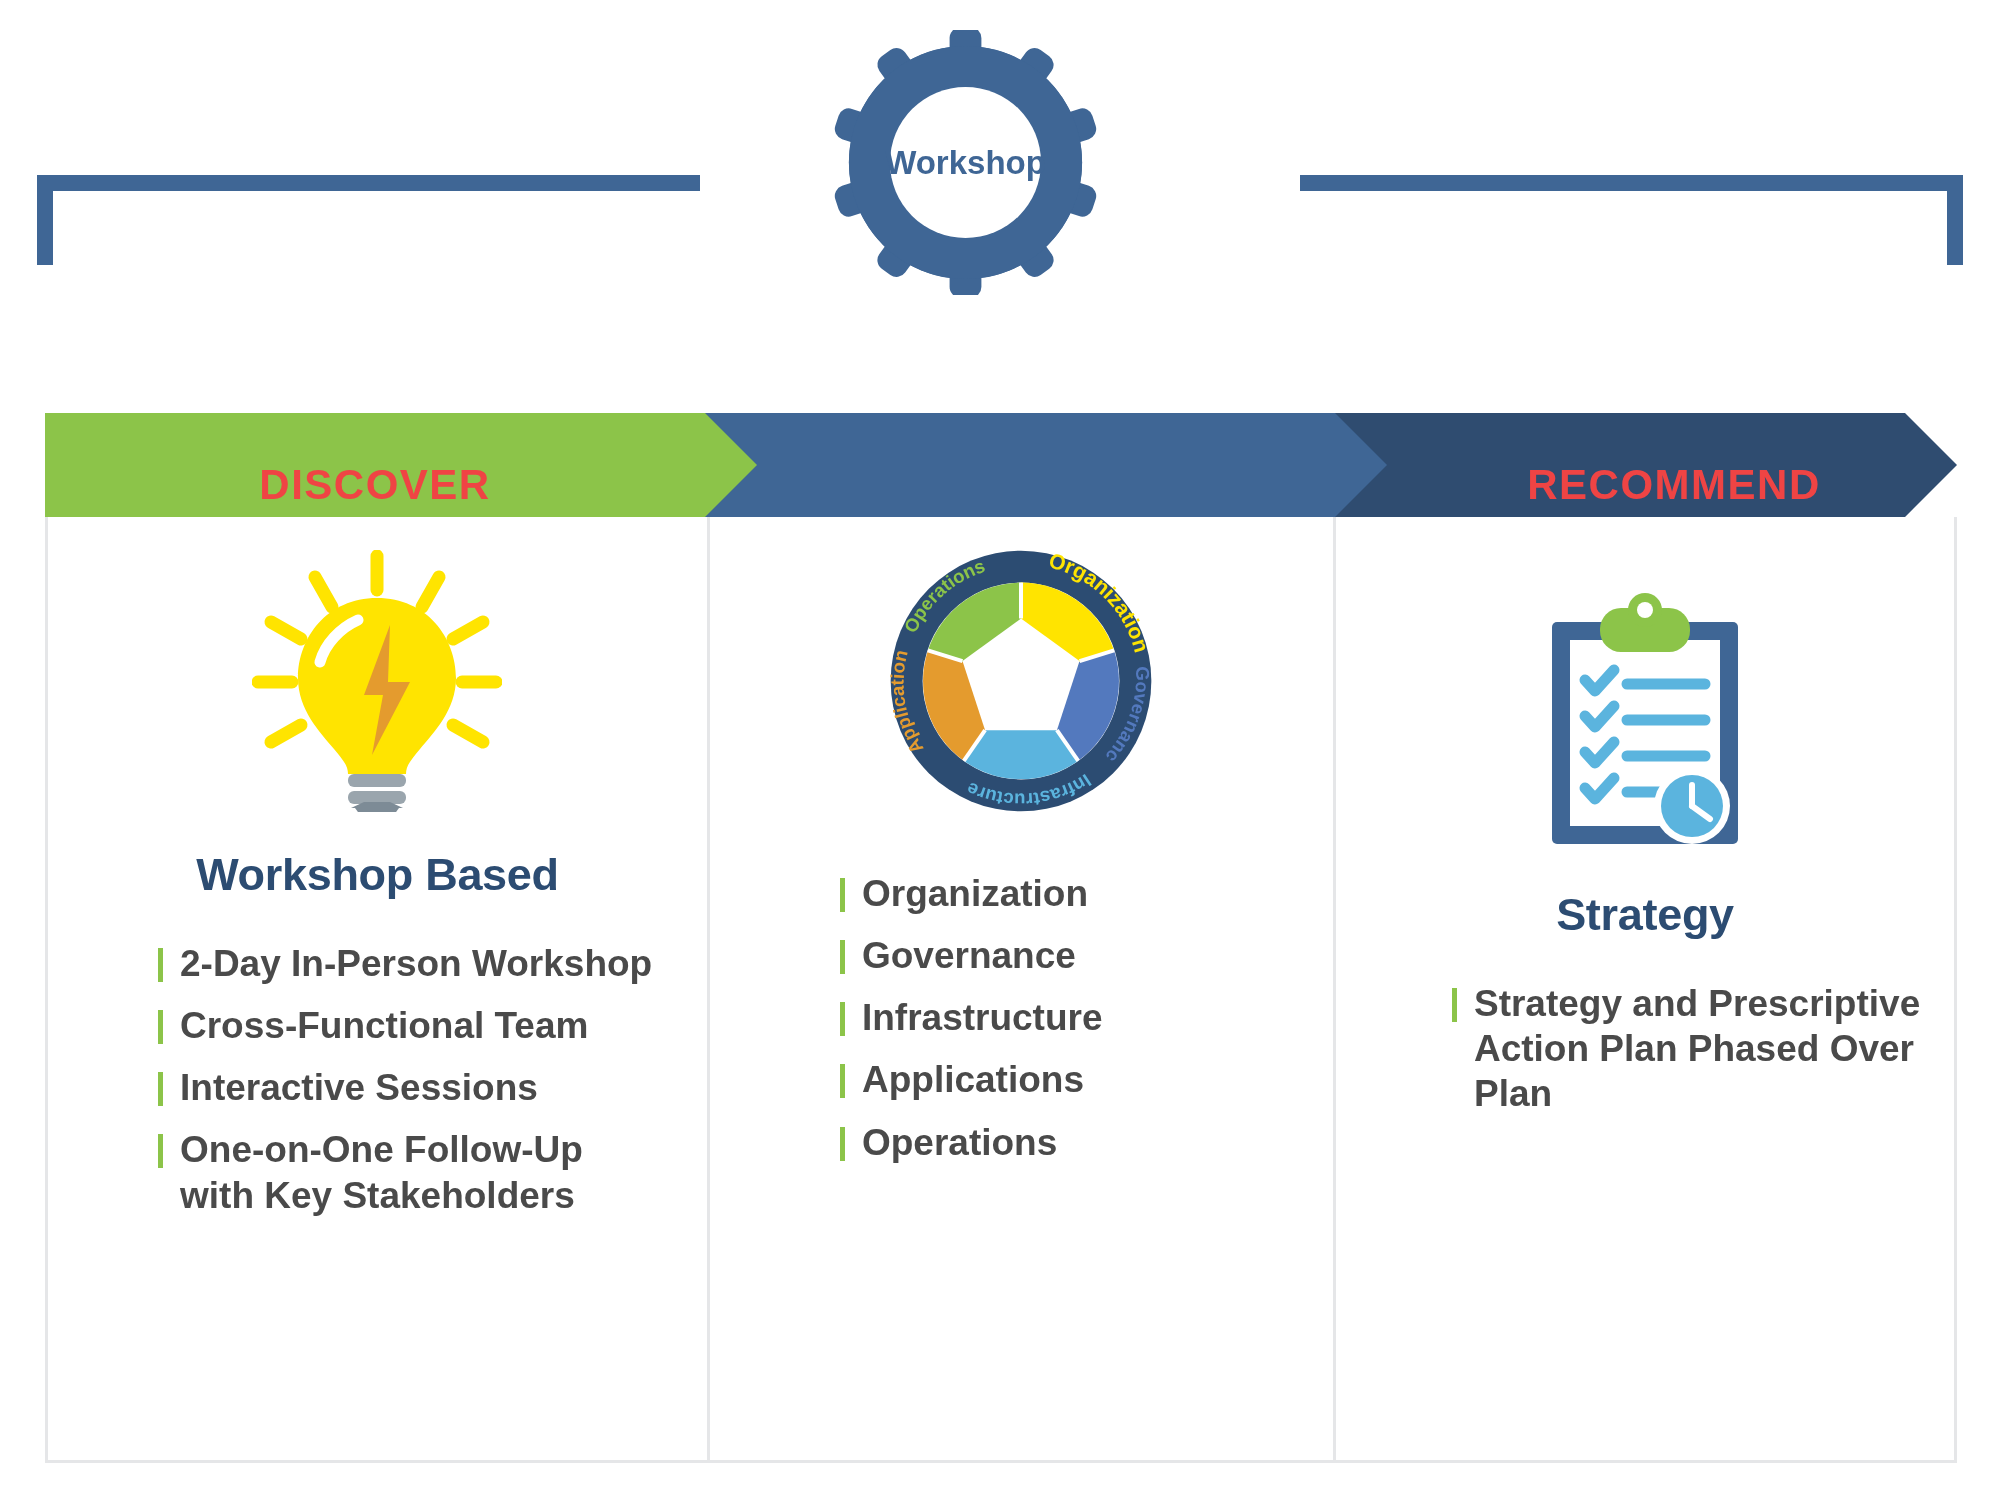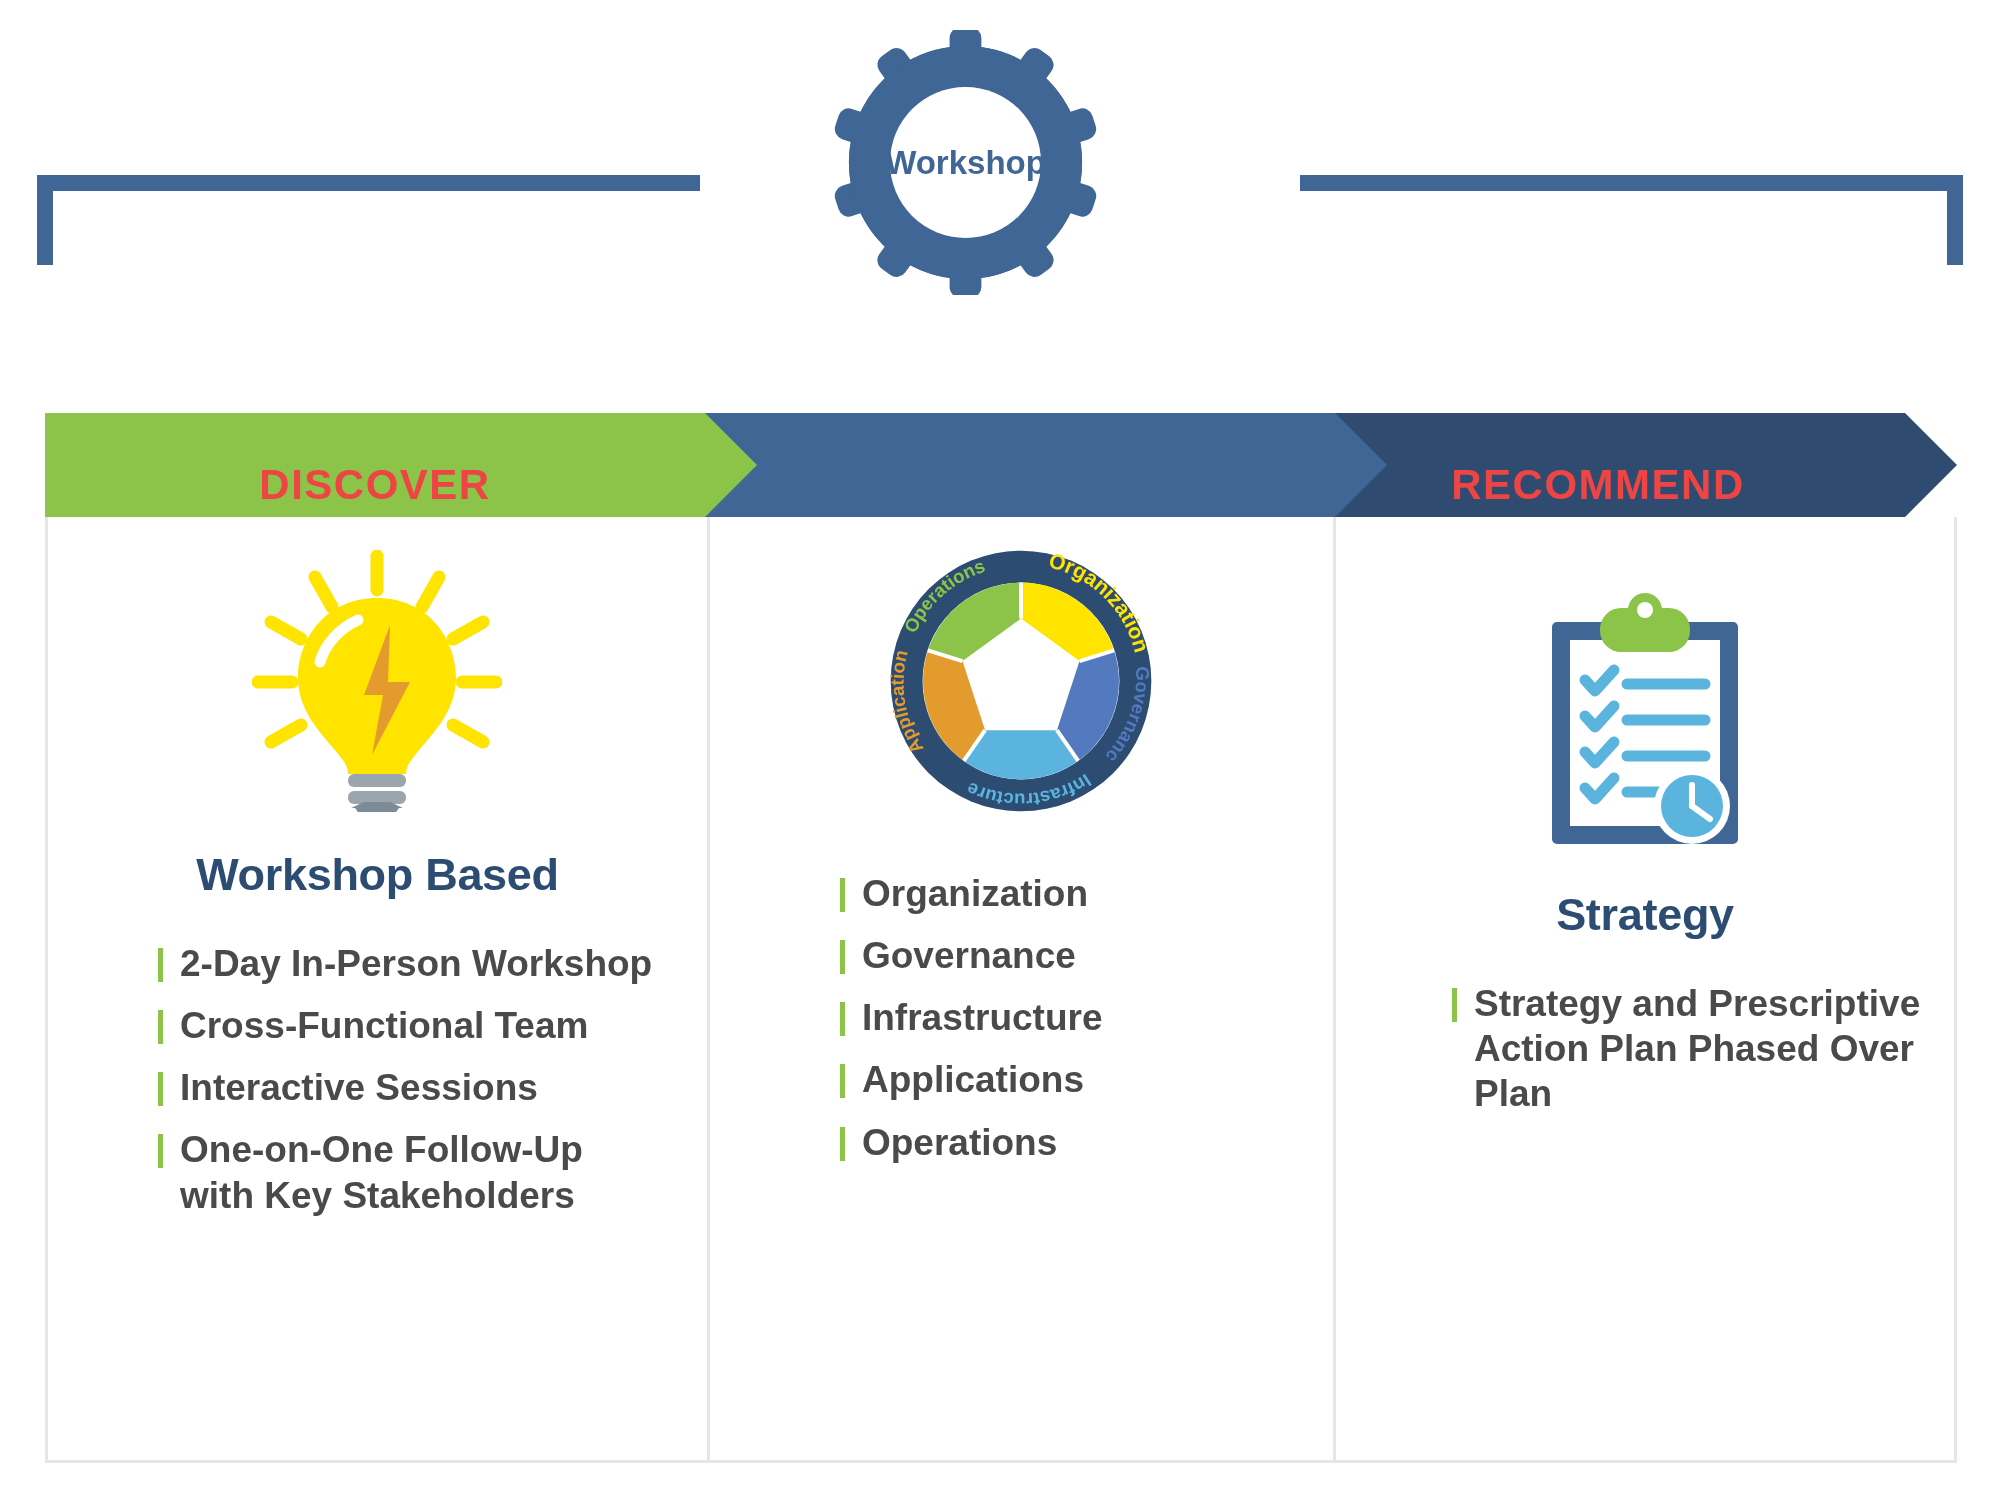--- a/index.html
+++ b/index.html
@@ -49,21 +49,21 @@
     display: flex; align-items: center; justify-content: center;
     color: #ef4444;
     font-size: 42px;
     font-weight: bold;
     letter-spacing: 1.5px;
     pointer-events: none;
     margin-top: 20px;
   }
   #lbl-discover  { left: 0px;    width: 660px; }
   #lbl-analyze   { left: 660px;  width: 630px; }
-  #lbl-recommend { left: 1242px; width: 622px; }
+  #lbl-recommend { left: 1318px; width: 622px; }
 
   
   #cards {
     position: absolute;
     left: 45px; top: 517px;
     width: 1912px; height: 946px;
     border: 3px solid #E5E6E8;
     border-top: none;
     box-sizing: border-box;
     display: flex;

